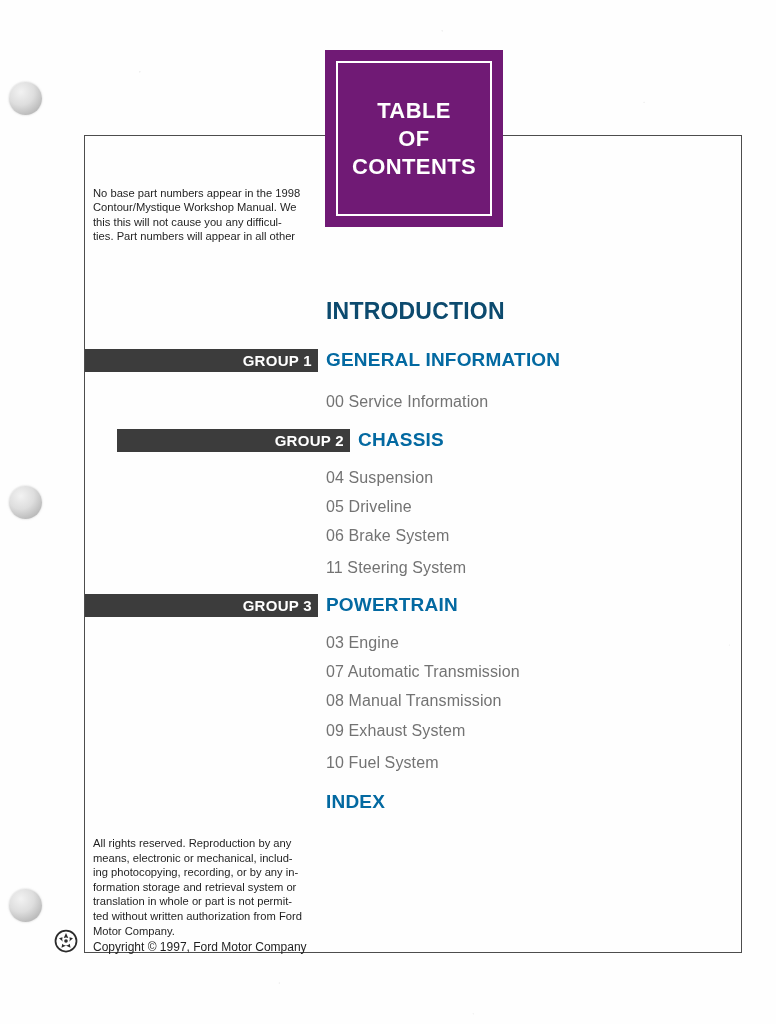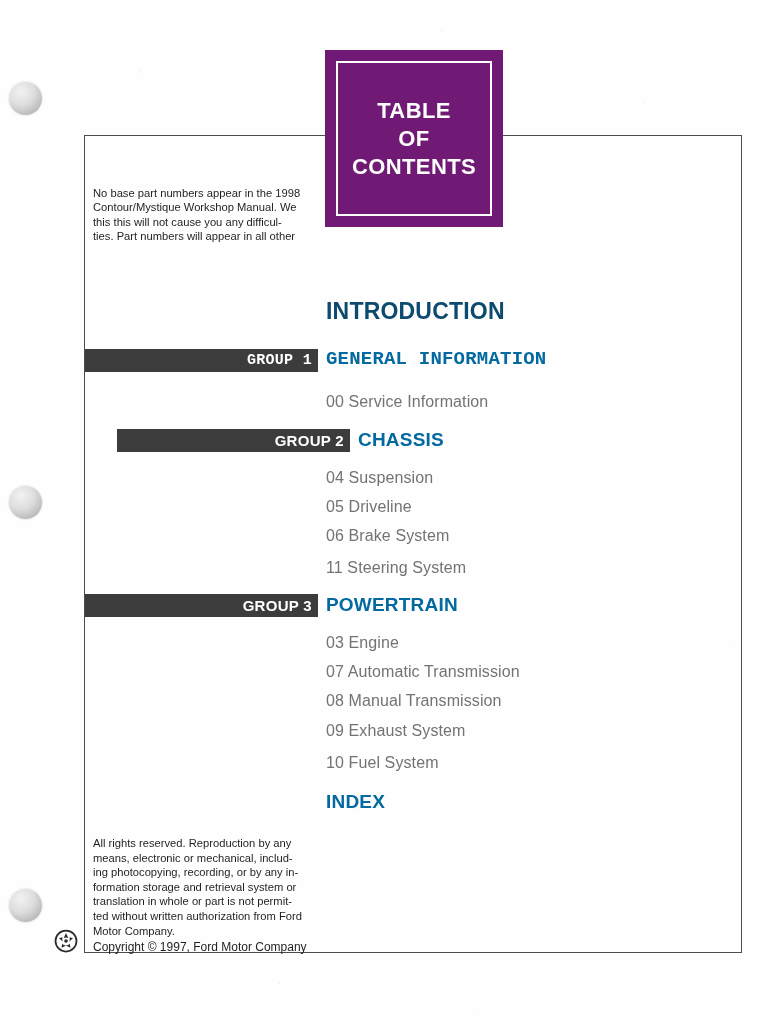--- a/index.html
+++ b/index.html
@@ -217,21 +217,21 @@
       <div class="tline">TABLE</div>
       <div class="tline">OF</div>
       <div class="tline">CONTENTS</div>
     </div>
   </div>
 
   <div id="contents">
 
     <div class="section-heading" style="top:163px;">INTRODUCTION</div>
 
-    <div class="group-row" style="top:214px;font-family:Liberation Mono, monospace;">
+    <div class="group-row" style="top:214px;">
       <div class="group-bar">
         <span class="glabel">GROUP 1</span>
       </div>
       <div class="group-title">GENERAL INFORMATION</div>
     </div>
     <div class="entry" style="top:258px;">00 Service Information</div>
 
     <div class="group-row" style="top:294px;margin-left:32px;">
       <div class="group-bar">
         <span class="glabel">GROUP 2</span>

